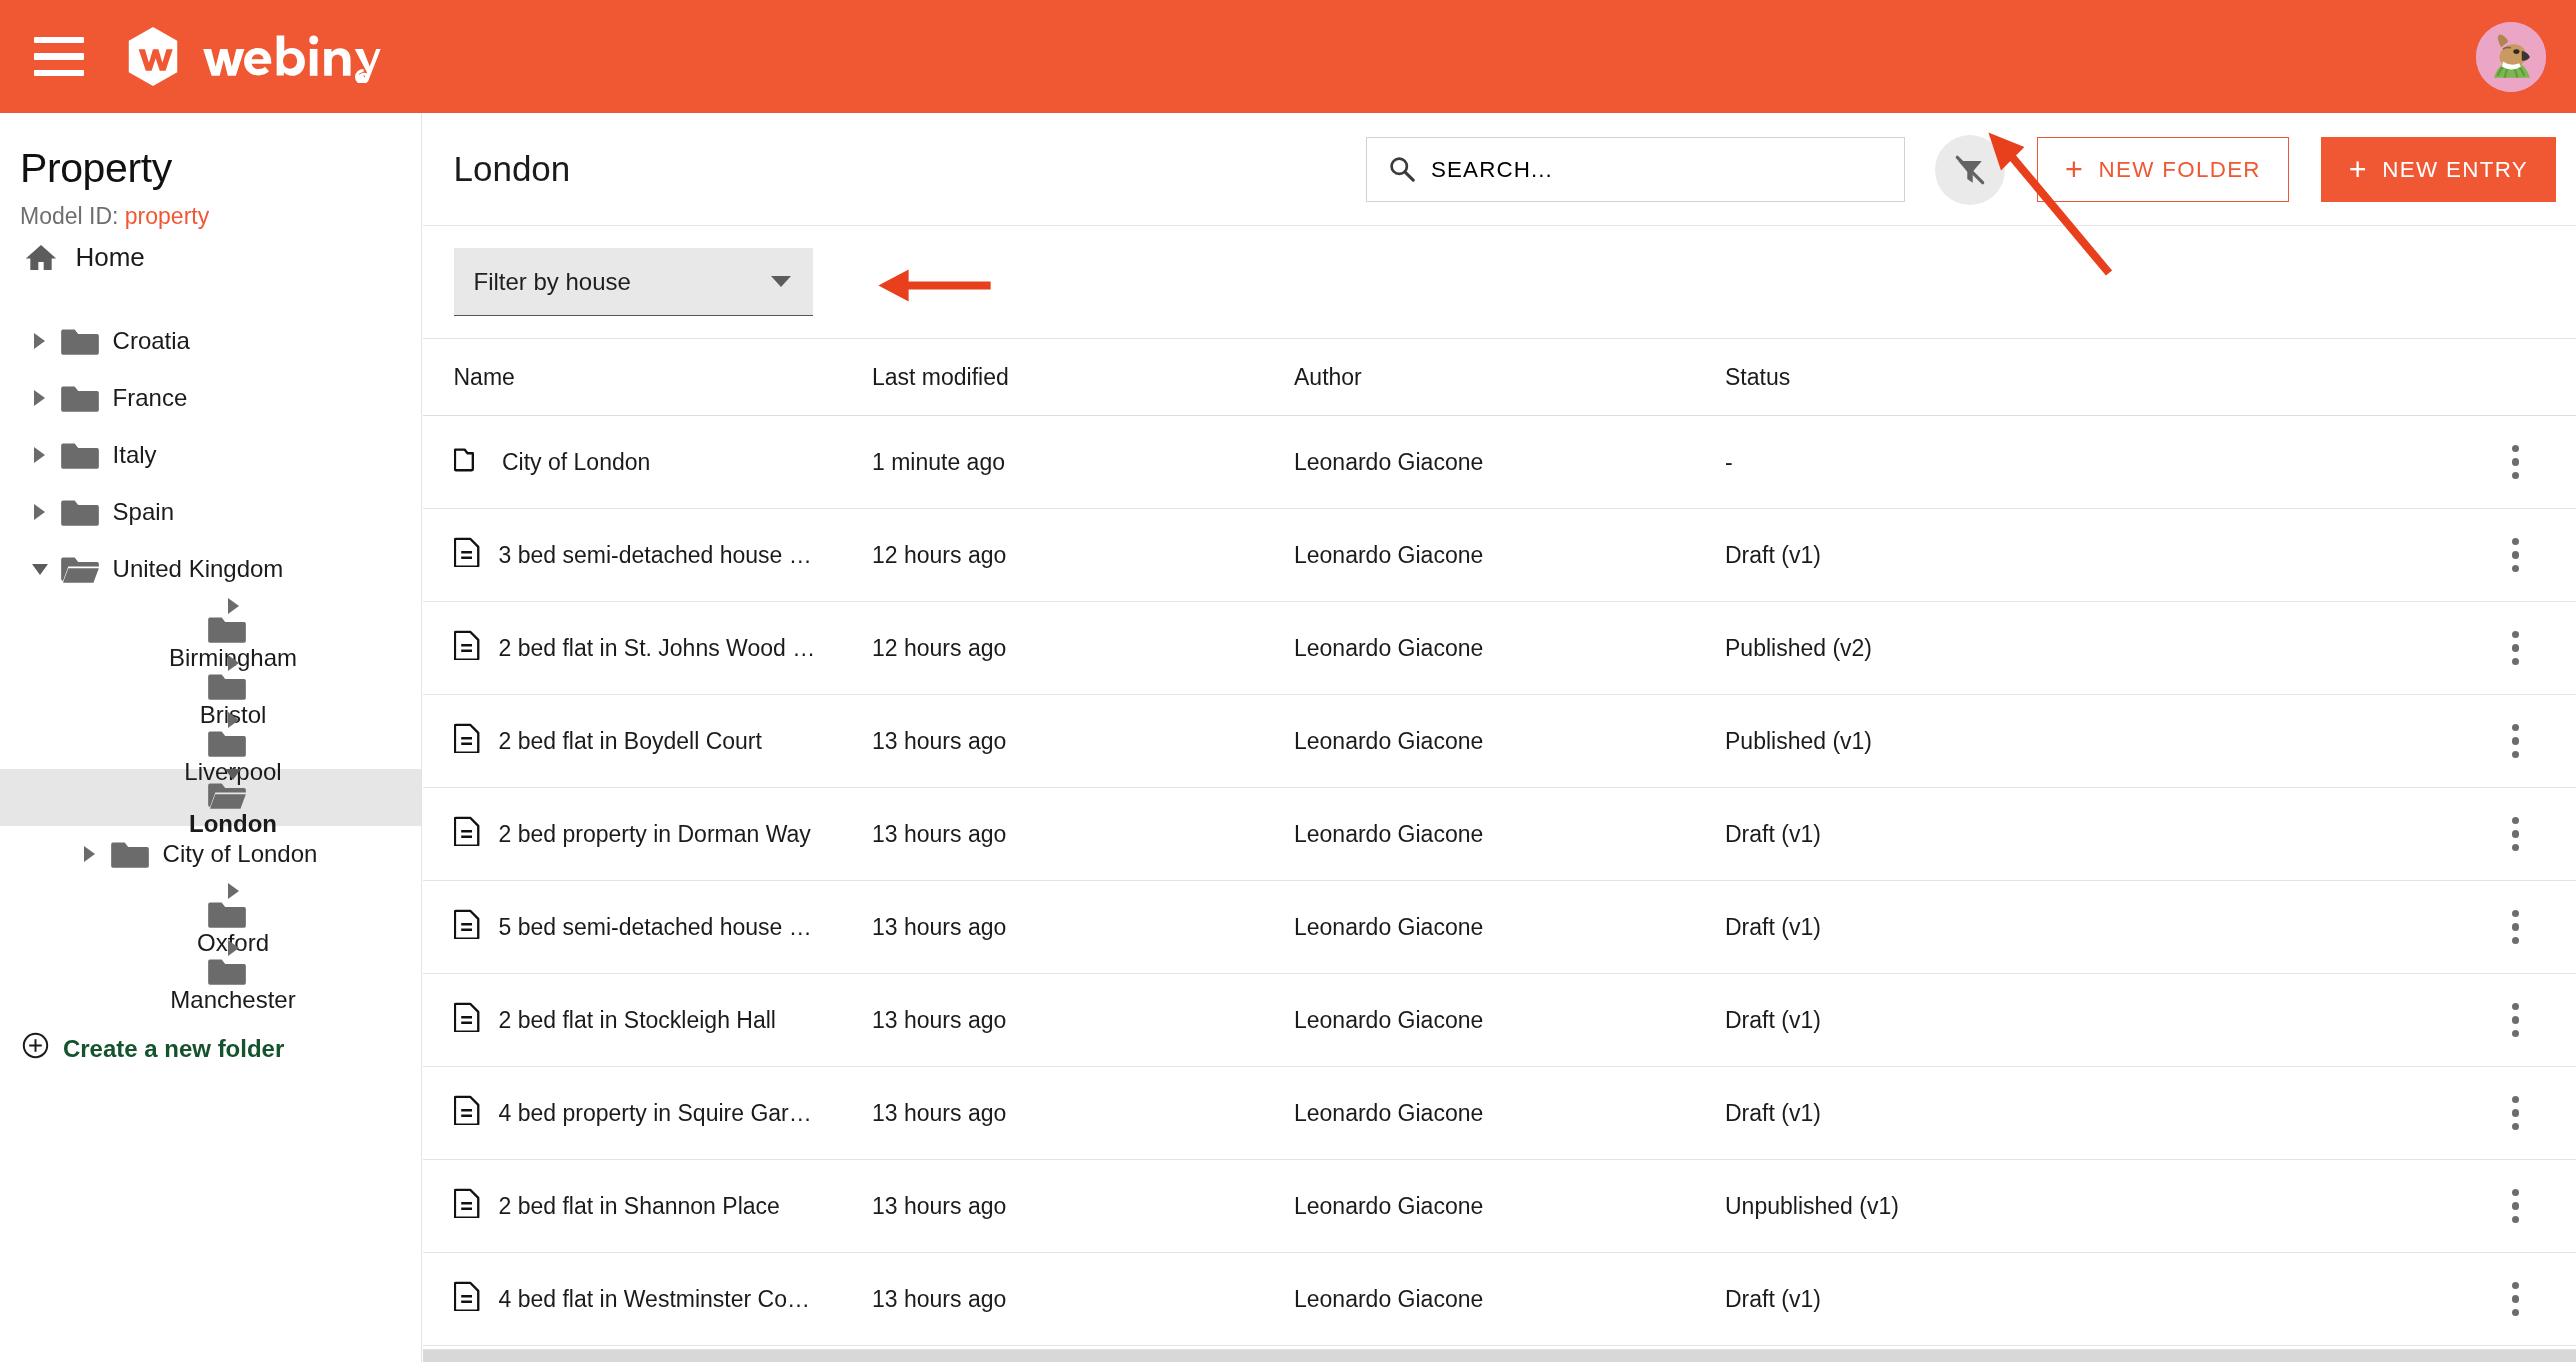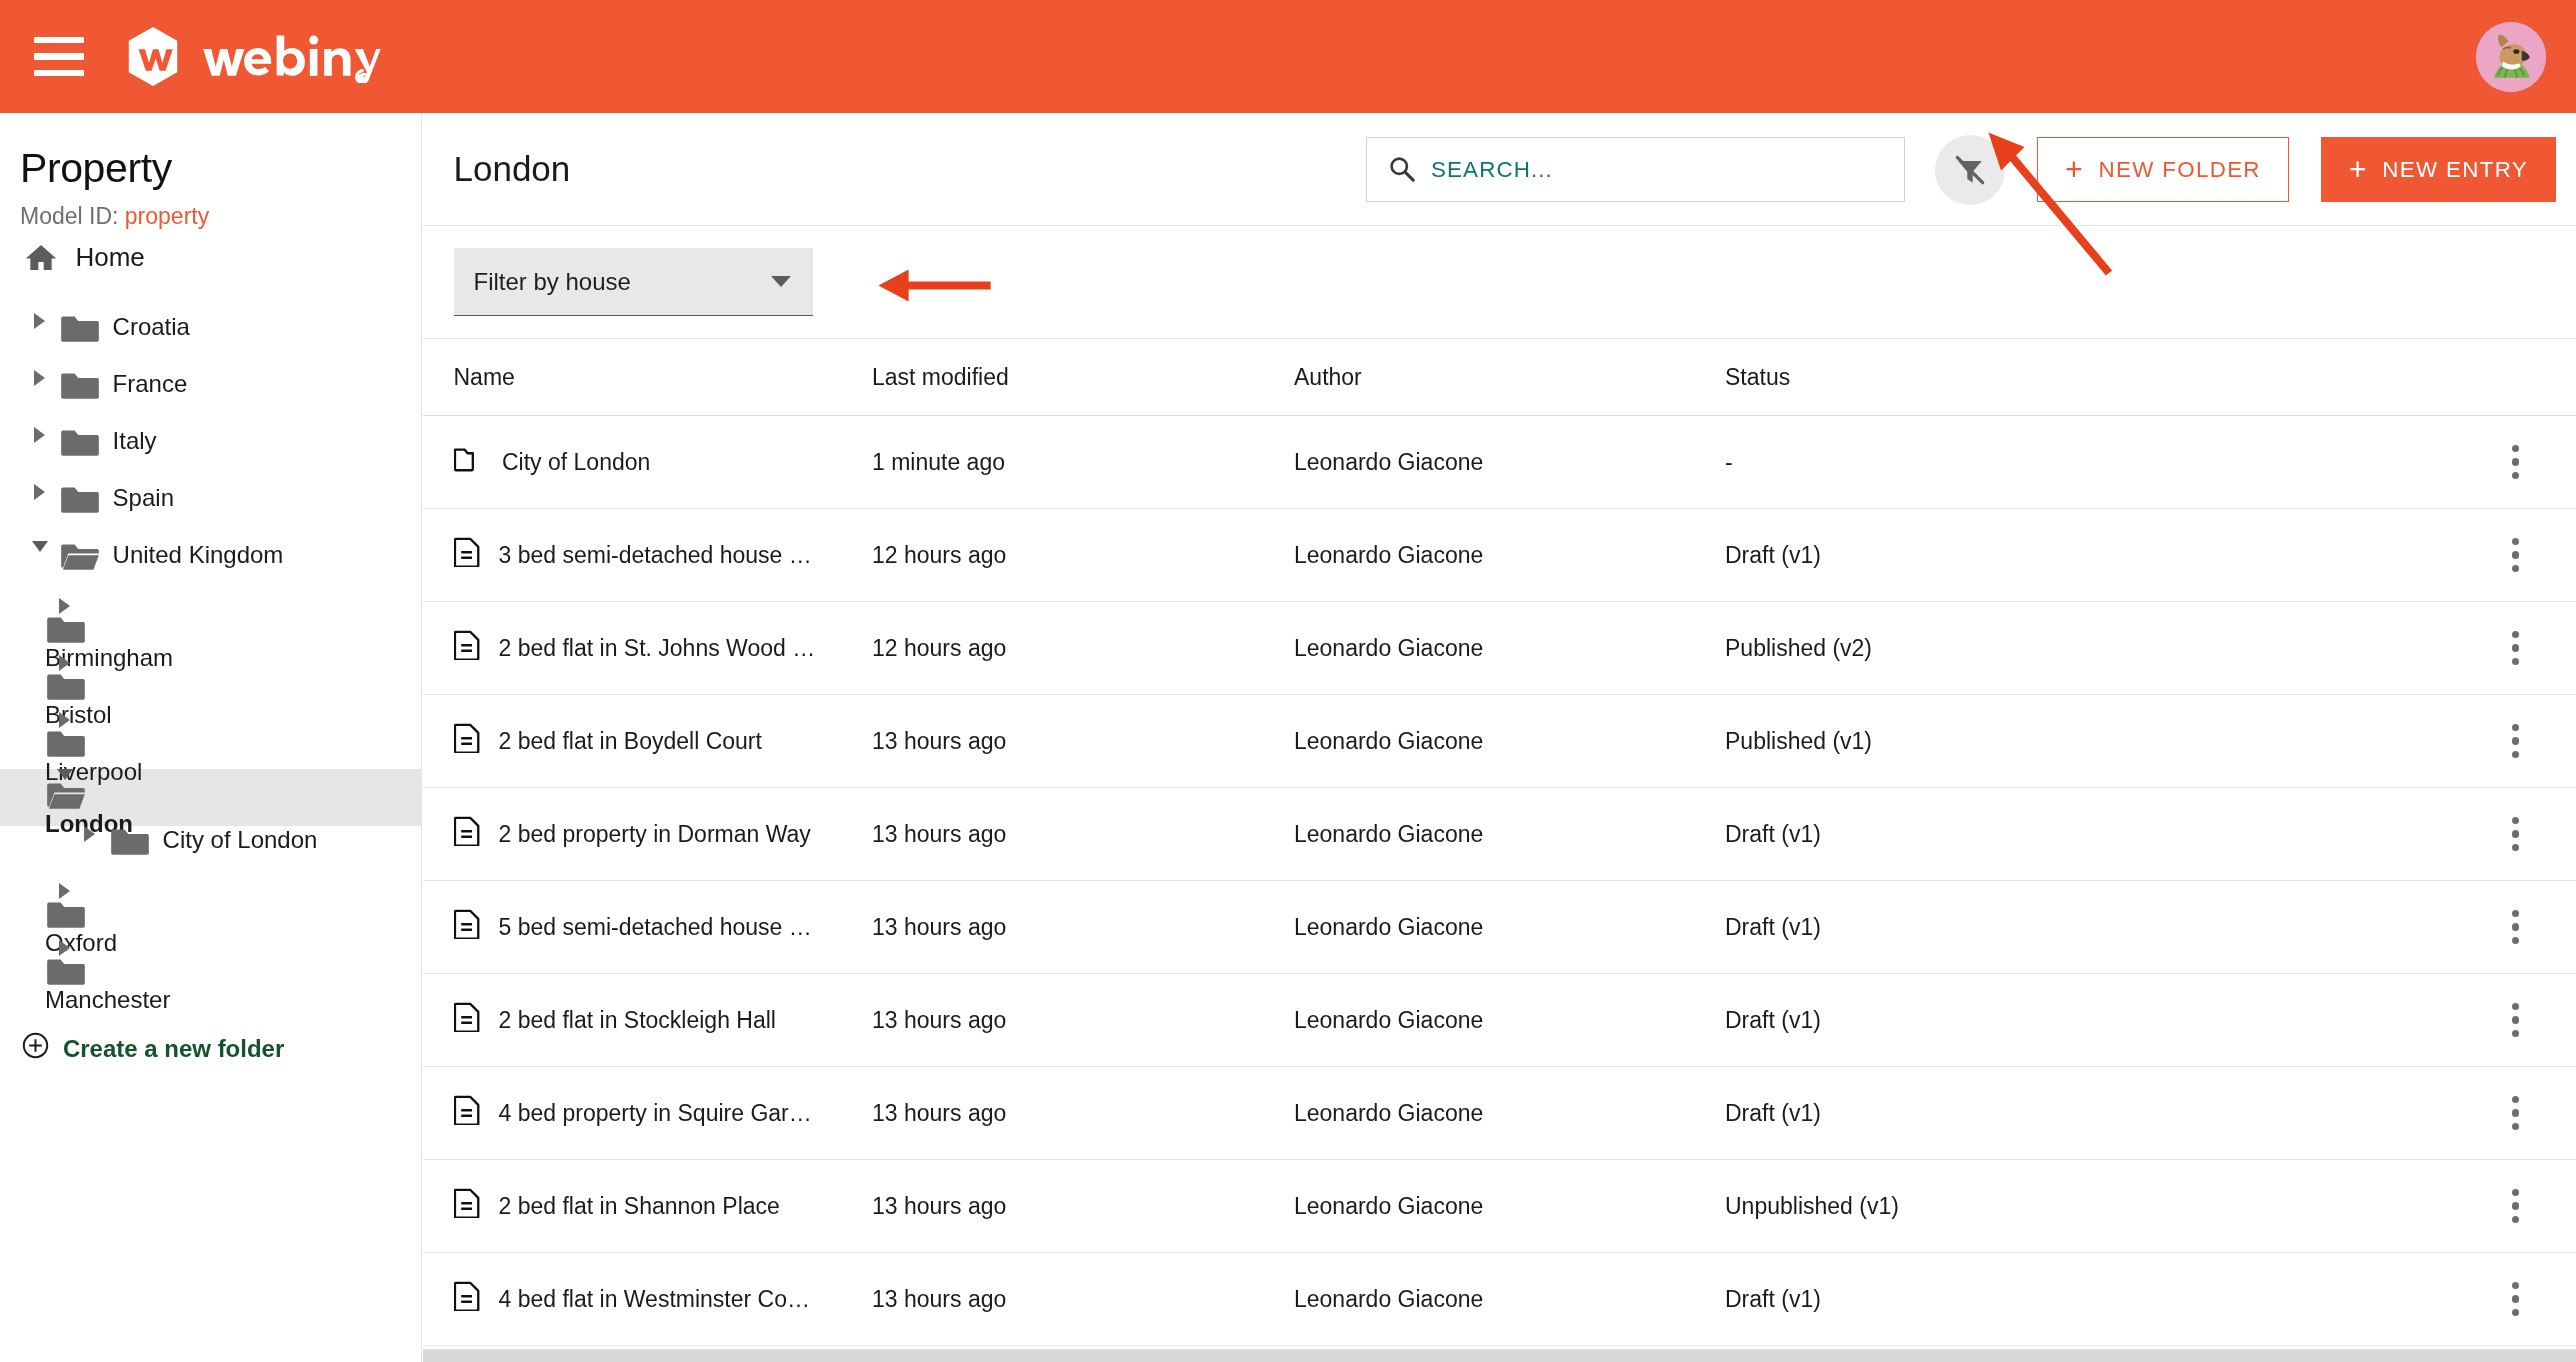--- a/index.html
+++ b/index.html
@@ -47,21 +47,21 @@
     font-size: 41px; font-weight: 400; color: #111; letter-spacing: -0.4px;
   }
   #side-sub {
     margin: 10.8px 0 0 20px;
     font-size: 23px; color: #6e6e6e;
   }
   #side-sub .mid { color: #ef5833; }
 
   #tree { margin-top: 27px; }
   .tree-row {
-    height: 57px; display: flex; align-items: flex-start;
+    height: 57px; display: flex; align-items: center;
     font-size: 24px; color: #1b1b1b; cursor: pointer;
   }
   .tree-row.selected { background: #e6e6e6; font-weight: 700; }
   .tw { width: 39px; display:flex; align-items:center; justify-content:center; flex:none; }
   .caret-r { width:0;height:0;border-left:11.7px solid #6b6b6b;border-top:8px solid transparent;border-bottom:8px solid transparent; }
   .caret-d { width:0;height:0;border-top:11.7px solid #5c5c5c;border-left:8px solid transparent;border-right:8px solid transparent; }
   .ficon { width: 41px; flex:none; display:flex; align-items:center; justify-content:center; margin-right: 12.6px;}
   .ficon svg { display:block; }
   .lvl1 { padding-left: 20px; }
   .lvl2 { padding-left: 45px; flex-direction: column; }
@@ -89,21 +89,21 @@
 
   #head-tools {
     position:absolute; right: 20px; top: 0; height: 113px;
     display:flex; align-items:center; gap: 0;
   }
   #searchbox {
     width: 539px; height: 65px; border: 0.9px solid #d2d2d2; background:#fff;
     display:flex; align-items:center; gap: 16px; padding-left: 21.5px;
     cursor: text;
   }
-  #search-ph { font-size: 22.4px; color:#0f766e; letter-spacing: 1.1px; }
+  #search-ph { font-size: 22.4px; color:#000000; letter-spacing: 1.1px; }
   #filter-btn {
     margin-left: 30.5px;
     width: 70px; height: 70px; border-radius: 50%; background:#eaeaea;
     display:flex; align-items:center; justify-content:center; cursor:pointer;
   }
   .btn {
     margin-left: 32px; height: 65px; padding: 0 27px;
     display:flex; align-items:center; gap: 14.4px;
     font-size: 22.4px; letter-spacing: 1.3px; cursor:pointer;
     border: 1.8px solid #ef5833; background:#fff; color:#ef5833;

